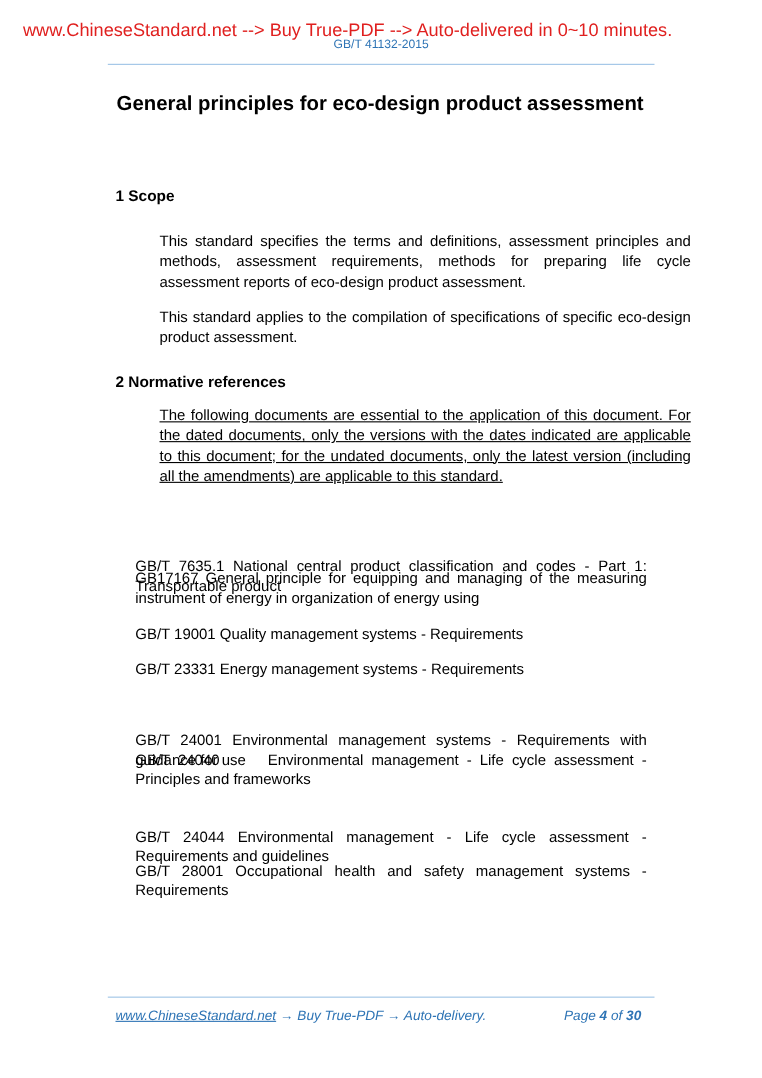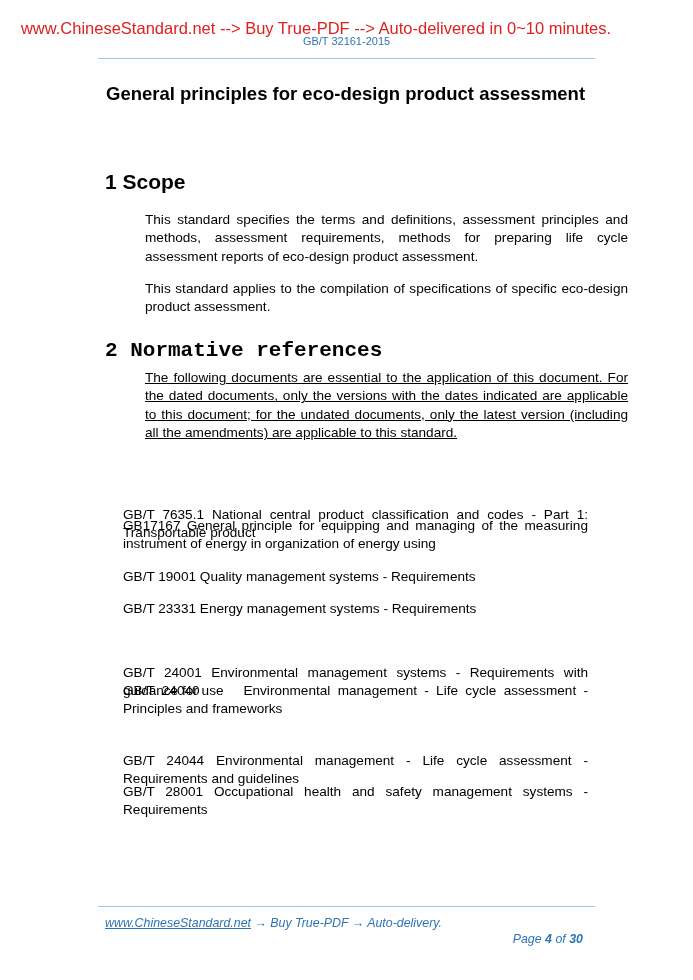--- a/index.html
+++ b/index.html
@@ -1,42 +1,42 @@
 <!DOCTYPE html>
 <html><head>
 <meta charset="utf-8">
 <style>
   html, body { margin:0; padding:0; background:#fff; }
   body { width:693px; height:980px; position:relative; overflow:hidden; font-family:"Liberation Sans", sans-serif; color:#000; }
   .banner { position:absolute; top:19px; left:0; width:632px; text-align:center; color:#e0201f; font-size:16.5px; line-height:18px; white-space:nowrap; }
   .docno { position:absolute; top:35px; left:0; width:693px; text-align:center; color:#2e74b5; font-size:11px; line-height:13px; }
   .hrule { position:absolute; left:98px; width:497px; height:1px; background:#9dc3e6; }
   .title { position:absolute; top:83px; left:106px; font-size:18.5px; font-weight:bold; white-space:nowrap; }
-  .h1 { position:absolute; left:105px; font-size:21px; font-weight:bold; white-space:nowrap; }
+  .h1 { position:absolute; left:105px; font-size:14px; font-weight:bold; white-space:nowrap; }
   .para { position:absolute; left:105px; width:483px; font-size:13.6px; line-height:18.3px; text-align:justify; text-align-last:left;margin-left:40px; }
   .ref { position:absolute; left:123px; width:465px; font-size:13.6px; line-height:18.3px; text-align:justify; text-align-last:left; }
   .footer { position:absolute; top:916px; left:105px; width:483px; font-size:12.4px; color:#2e74b5; white-space:nowrap;font-style:italic; }
   .footer a { color:#2e74b5; text-decoration:underline; }
-  .footer .right { position:absolute; right:5px; top:0;margin-top:16px; }
+  .footer .right { position:absolute; right:5px; top:0; }
   .footer b { font-weight:bold; }
 </style>
 </head>
 <body>
 
 <div class="banner">www.ChineseStandard.net --&gt; Buy True-PDF --&gt; Auto-delivered in 0~10 minutes.</div>
-<div class="docno">GB/T 32161-2015</div>
+<div class="docno">GB/T 41132-2015</div>
 <div class="hrule" style="top:58px;"></div>
 
 <div class="title">General principles for eco-design product assessment</div>
 
 <div class="h1" style="top:170px;">1 Scope</div>
 <div class="para" style="top:211px;">This standard specifies the terms and definitions, assessment principles and methods, assessment requirements, methods for preparing life cycle assessment reports of eco-design product assessment.</div>
 <div class="para" style="top:280px;">This standard applies to the compilation of specifications of specific eco-design product assessment.</div>
 
-<div class="h1" style="top:339px;font-family:Liberation Mono, monospace;">2 Normative references</div>
+<div class="h1" style="top:339px;">2 Normative references</div>
 <div class="para" style="top:369px;text-decoration:underline;">The following documents are essential to the application of this document. For the dated documents, only the versions with the dates indicated are applicable to this document; for the undated documents, only the latest version (including all the amendments) are applicable to this standard.</div>
 
 <div class="ref" style="top:467px;margin-top:39px;">GB/T 7635.1 National central product classification and codes - Part 1: Transportable product</div>
 <div class="ref" style="top:517px;">GB17167 General principle for equipping and managing of the measuring instrument of energy in organization of energy using</div>
 <div class="ref" style="top:568px;">GB/T 19001 Quality management systems - Requirements</div>
 <div class="ref" style="top:600px;">GB/T 23331 Energy management systems - Requirements</div>
 <div class="ref" style="top:632px;margin-top:32px;">GB/T 24001 Environmental management systems - Requirements with guidance for use</div>
 <div class="ref" style="top:682px;">GB/T 24040&nbsp;&nbsp;&nbsp;&nbsp;&nbsp; Environmental management - Life cycle assessment - Principles and frameworks</div>
 <div class="ref" style="top:752px;">GB/T 24044 Environmental management - Life cycle assessment - Requirements and guidelines</div>
 <div class="ref" style="top:783px;">GB/T 28001 Occupational health and safety management systems - Requirements</div>

